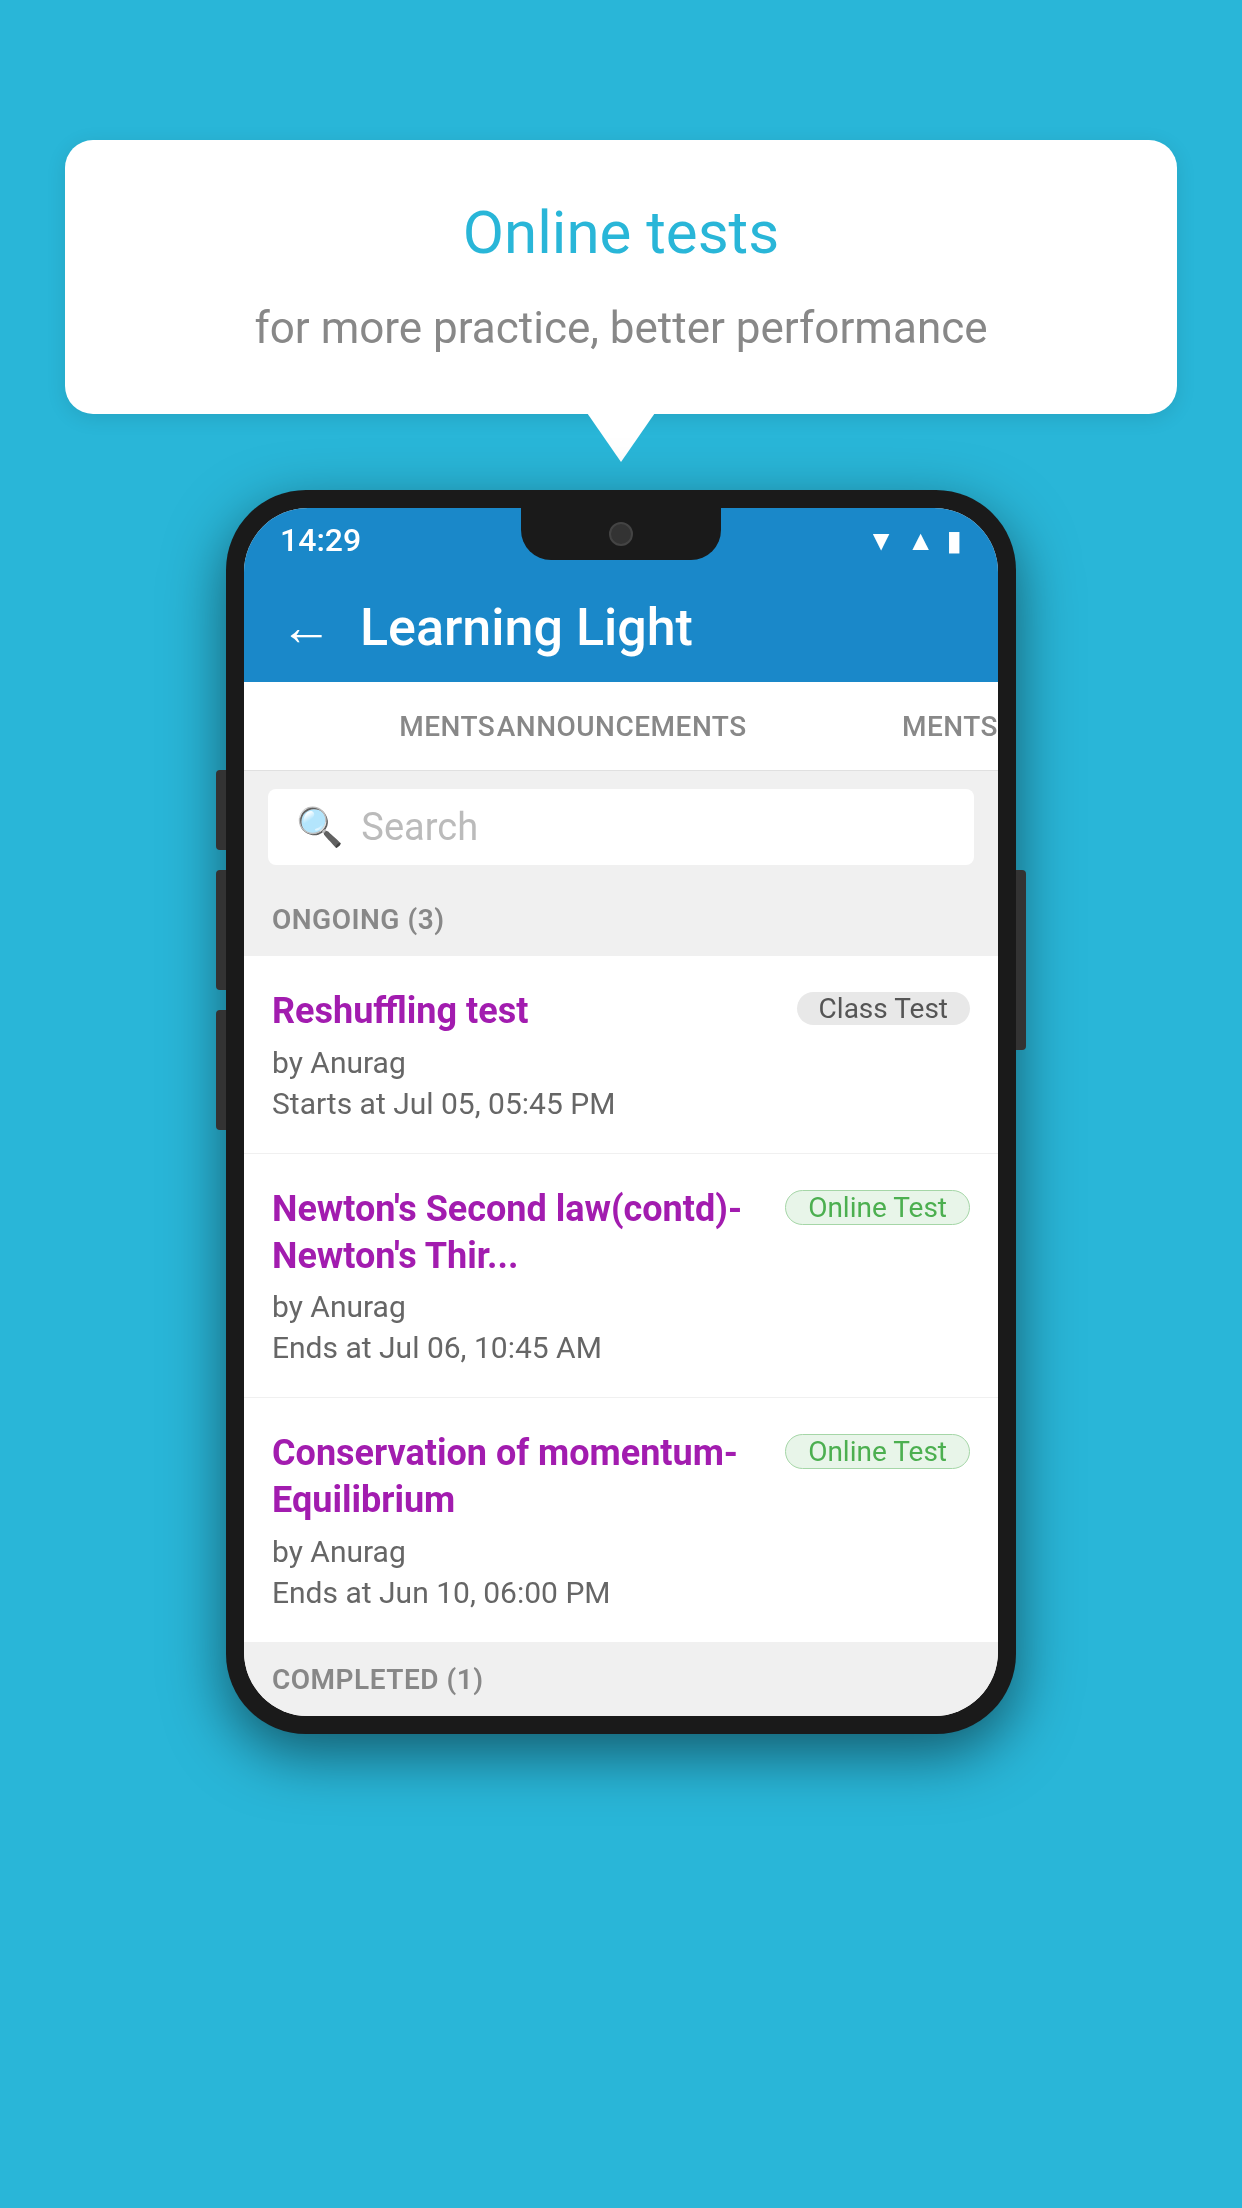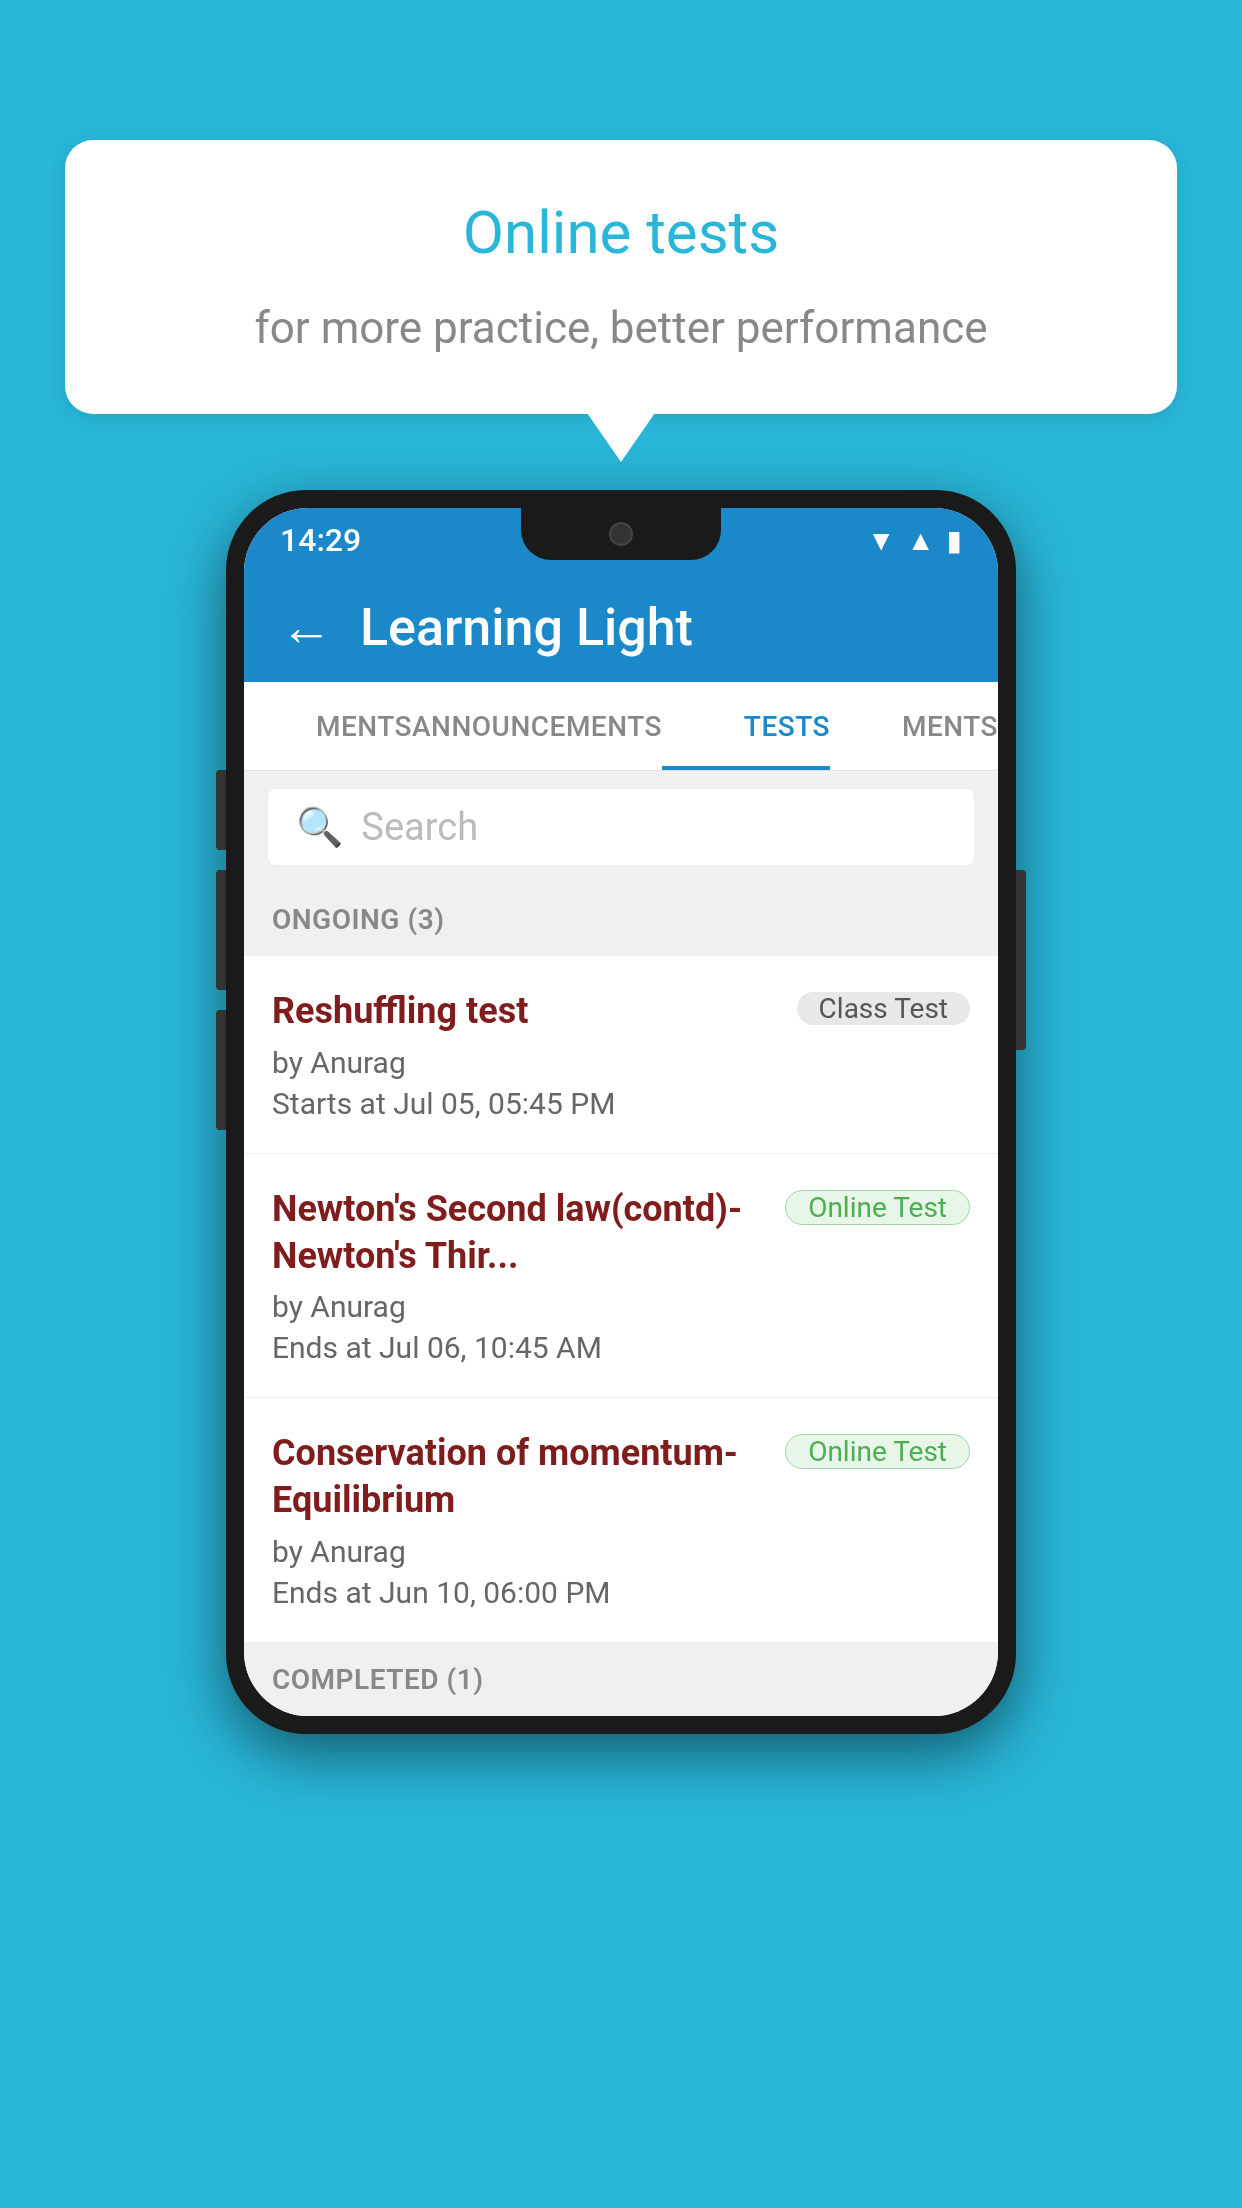--- a/index.html
+++ b/index.html
@@ -287,21 +287,21 @@
     }
 
     .test-info {
       flex: 1;
       margin-right: 20px;
     }
 
     .test-name {
       font-size: 36px;
       font-weight: 700;
-      color: #7f1d1d;
+      color: #a21caf;
       line-height: 1.3;
       margin-bottom: 10px;
     }
 
     .test-author {
       font-size: 30px;
       color: #666;
       margin-bottom: 6px;
     }
 
@@ -376,23 +376,20 @@
         <span class="app-title">Learning Light</span>
       </div>
 
       <div class="tabs-container">
         <div class="tab">
           <span>MENTS</span>
         </div>
         <div class="tab">
           <span>ANNOUNCEMENTS</span>
         </div>
-        <div class="tab active">
-          <span>TESTS</span>
-        </div>
         <div class="tab">
           <span>MENTS</span>
         </div>
       </div>
 
       <div class="search-container">
         <div class="search-bar">
           <span class="search-icon-svg">🔍</span>
           <span class="search-placeholder">Search</span>
         </div>

